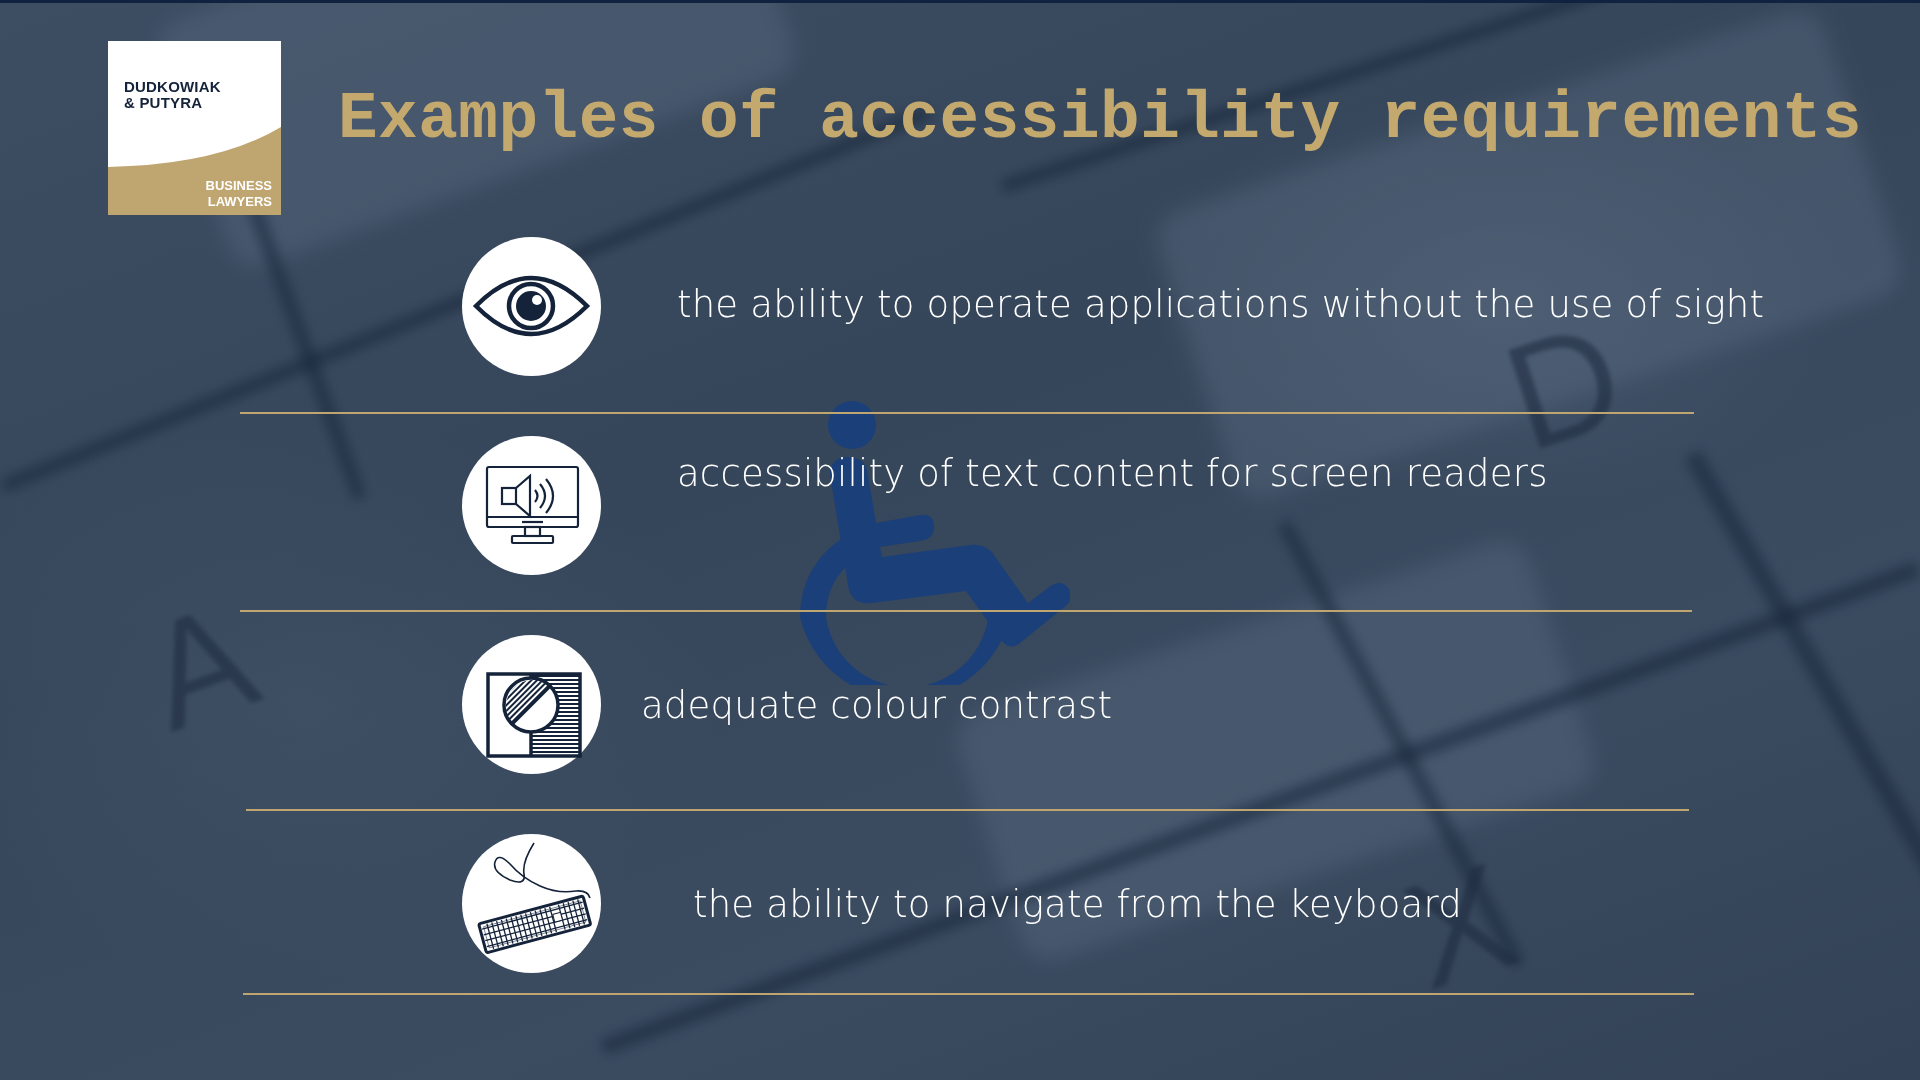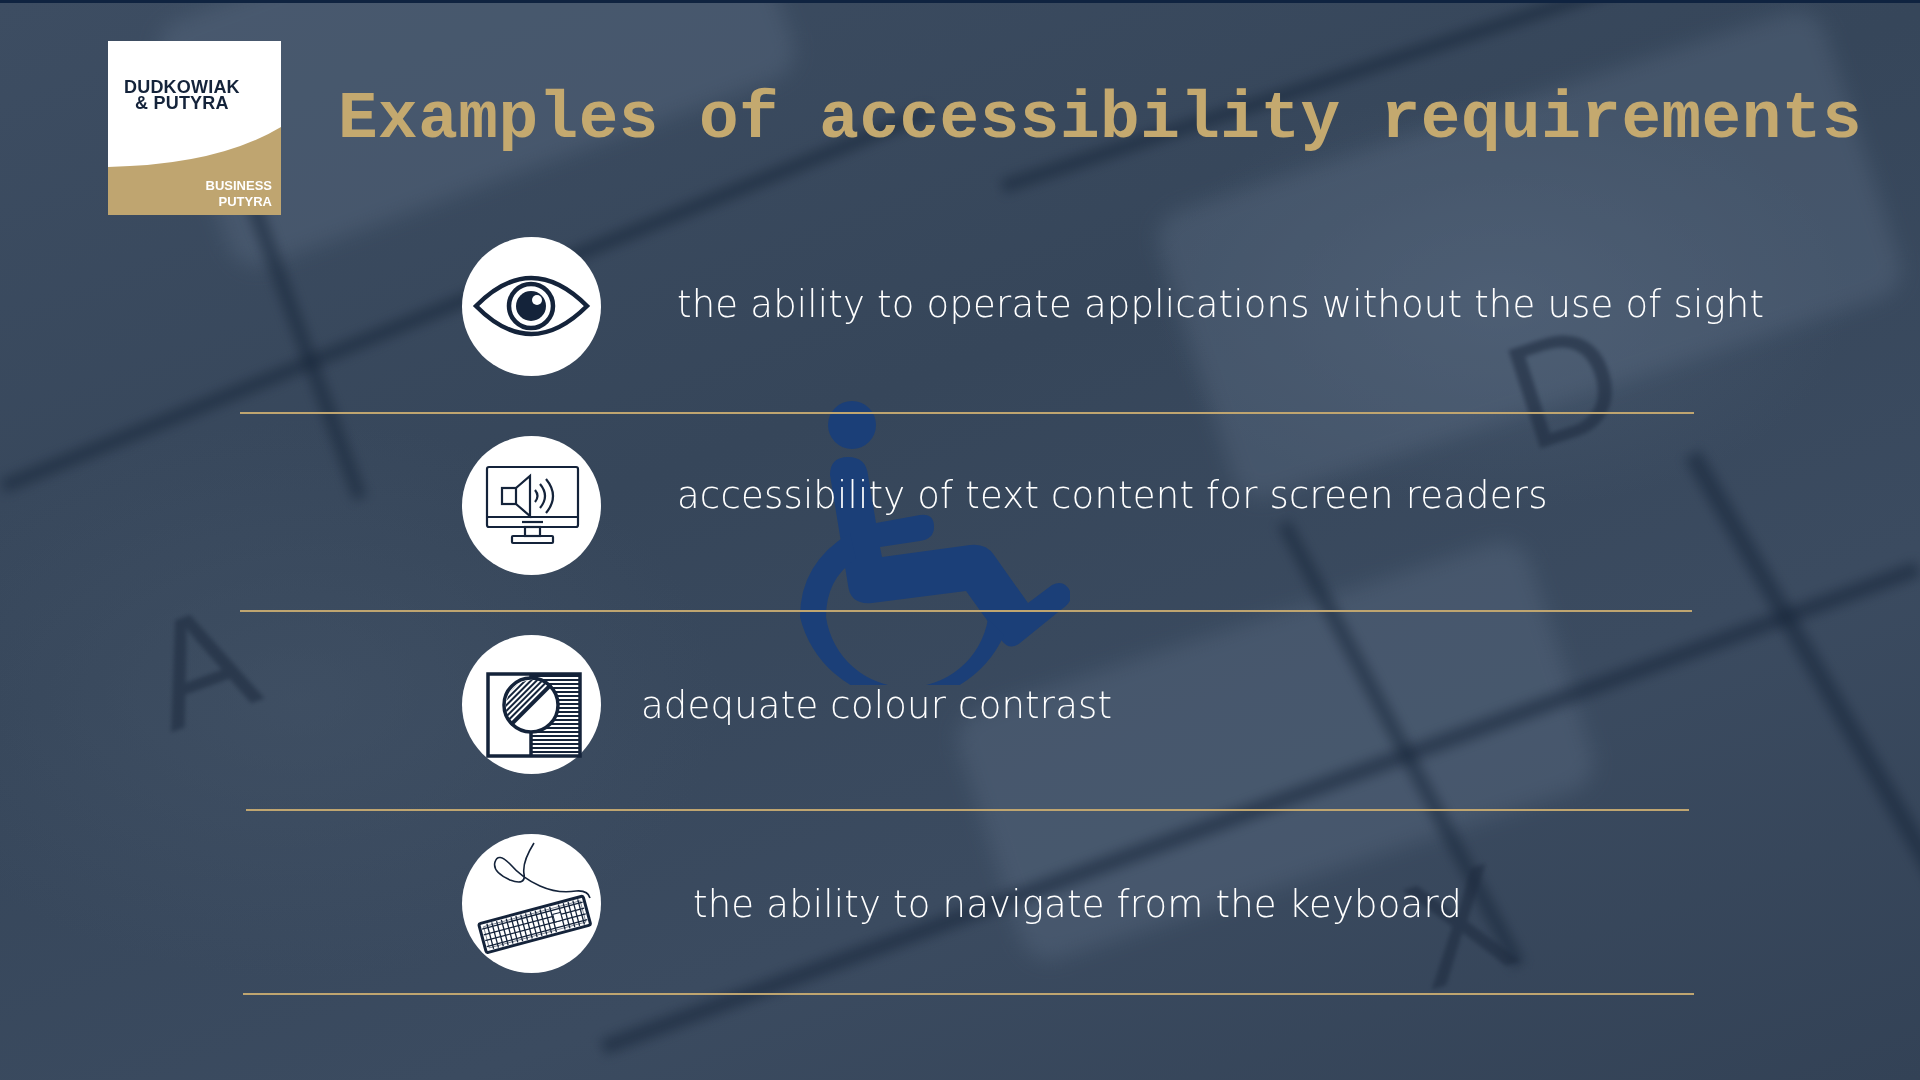--- a/index.html
+++ b/index.html
@@ -13,21 +13,21 @@
         radial-gradient(ellipse 500px 300px at 1500px 300px, rgba(80,98,120,0.5), transparent 70%),
         radial-gradient(ellipse 600px 400px at 300px 700px, rgba(70,86,106,0.5), transparent 70%),
         linear-gradient(160deg, #3d4d62 0%, #36465a 40%, #3b4b60 70%, #334256 100%);
     }
     .key-gap { position:absolute; background:rgba(22,36,56,0.55); filter:blur(6px); transform-origin:0 0; }
     .key-hi { position:absolute; background:rgba(95,112,134,0.35); filter:blur(10px); transform-origin:0 0; border-radius:30px; }
     .key-letter { position:absolute; color:rgba(30,44,64,0.6); font-family:"Liberation Sans", sans-serif; font-size:150px; filter:blur(2px); }
     .topbar { position:absolute; left:0; top:0; width:1920px; height:3px; background:#0f2340; }
     .logo { position:absolute; left:108px; top:41px; width:173px; height:174px; background:#bfa570; overflow:hidden; }
     .logo svg.curve { position:absolute; left:0; top:0; }
-    .logo .name { position:absolute; left:16px; top:38px; font-family:"Liberation Sans", sans-serif; font-weight:bold; font-size:18px; line-height:16px; color:#14233a; letter-spacing:0.2px;text-align:center; }
+    .logo .name { position:absolute; left:16px; top:38px; font-family:"Liberation Sans", sans-serif; font-weight:bold; font-size:15px; line-height:16px; color:#14233a; letter-spacing:0.2px; }
     .logo .tag { position:absolute; right:9px; top:137px; font-family:"Liberation Sans", sans-serif; font-weight:bold; font-size:13px; line-height:16px; color:#fff; text-align:right; }
     .title { position:absolute; left:338px; top:82px; font-family:Liberation Mono, monospace; font-weight:bold; font-size:66px; color:#c4a96f; letter-spacing:0.5px; white-space:nowrap; transform:scaleX(1.0); }
     .wheelchair { position:absolute; left:790px; top:395px; width:280px; height:290px; }
     .row-icon { position:absolute; left:462px; width:139px; height:139px; border-radius:50%; background:#fff; }
     .row-icon svg { position:absolute; left:0; top:0; }
     .row-text { position:absolute; color:#fff; font-family:"DejaVu Sans", sans-serif; font-size:37px; font-weight:300; white-space:nowrap; letter-spacing:0.2px;margin-left:43px; }
     .rule { position:absolute; height:2px; background:#bfa570; }
   </style>
 </head>
 <body>
@@ -52,21 +52,21 @@
 <div class="logo">
   <svg class="curve" width="173" height="174" viewBox="0 0 173 174">
     <path d="M0 0 H173 V86 Q110 124 0 126 Z" fill="#ffffff"></path>
   </svg>
   <div class="name">
     <div>DUDKOWIAK</div>
     <div>&amp; PUTYRA</div>
   </div>
   <div class="tag">
     <div>BUSINESS</div>
-    <div>PUTYRA</div>
+    <div>LAWYERS</div>
   </div>
 </div>
 
 <div class="title">Examples of accessibility requirements</div>
 
 <svg class="wheelchair" viewBox="0 0 280 290">
   <g fill="#1b3f78">
     <circle cx="62" cy="30" r="24"></circle>
     <path d="M40 80 Q40 62 58 62 Q76 62 78 80 L86 128 L130 120 Q144 118 144 132 Q144 144 130 146 L90 152 L92 162 L180 150 Q196 148 204 160 L238 208 L262 190 Q274 184 280 196 Q284 206 272 214 L230 248 Q220 256 212 246 L176 196 L82 208 Q60 210 58 190 Z"></path>
     <path d="M30 150 Q-20 180 -20 234 A108 108 0 0 0 184 252 L168 236 A82 82 0 0 1 6 234 Q6 196 36 176 Z" transform="translate(30,-12)"></path>
@@ -93,21 +93,21 @@
       <rect x="63" y="91" width="15" height="9"></rect>
       <rect x="50" y="100" width="41" height="7" rx="1"></rect>
       <rect x="40" y="52" width="14" height="16"></rect>
       <path d="M54 52 L68 40 L68 80 L54 68"></path>
       <path d="M73 54 Q78 60 73 66"></path>
       <path d="M78 48 Q88 60 78 72"></path>
       <path d="M84 43 Q98 60 84 77"></path>
     </g>
   </svg>
 </div>
-<div class="row-text" style="left:634px;top:474px;">accessibility of text content for screen readers</div>
+<div class="row-text" style="left:634px;top:452px;">accessibility of text content for screen readers</div>
 <div class="rule" style="left:240px;top:610px;width:1452px;"></div>
 
 <div class="row-icon" style="top:635px;">
   <svg width="139" height="139" viewBox="0 0 139 139">
     <defs>
       <pattern id="hstripe" width="4" height="4" patternUnits="userSpaceOnUse">
         <rect width="4" height="2" fill="#14233a"></rect>
       </pattern>
       <pattern id="dstripe" width="4" height="4" patternUnits="userSpaceOnUse" patternTransform="rotate(45)">
         <rect width="2" height="4" fill="#14233a"></rect>

